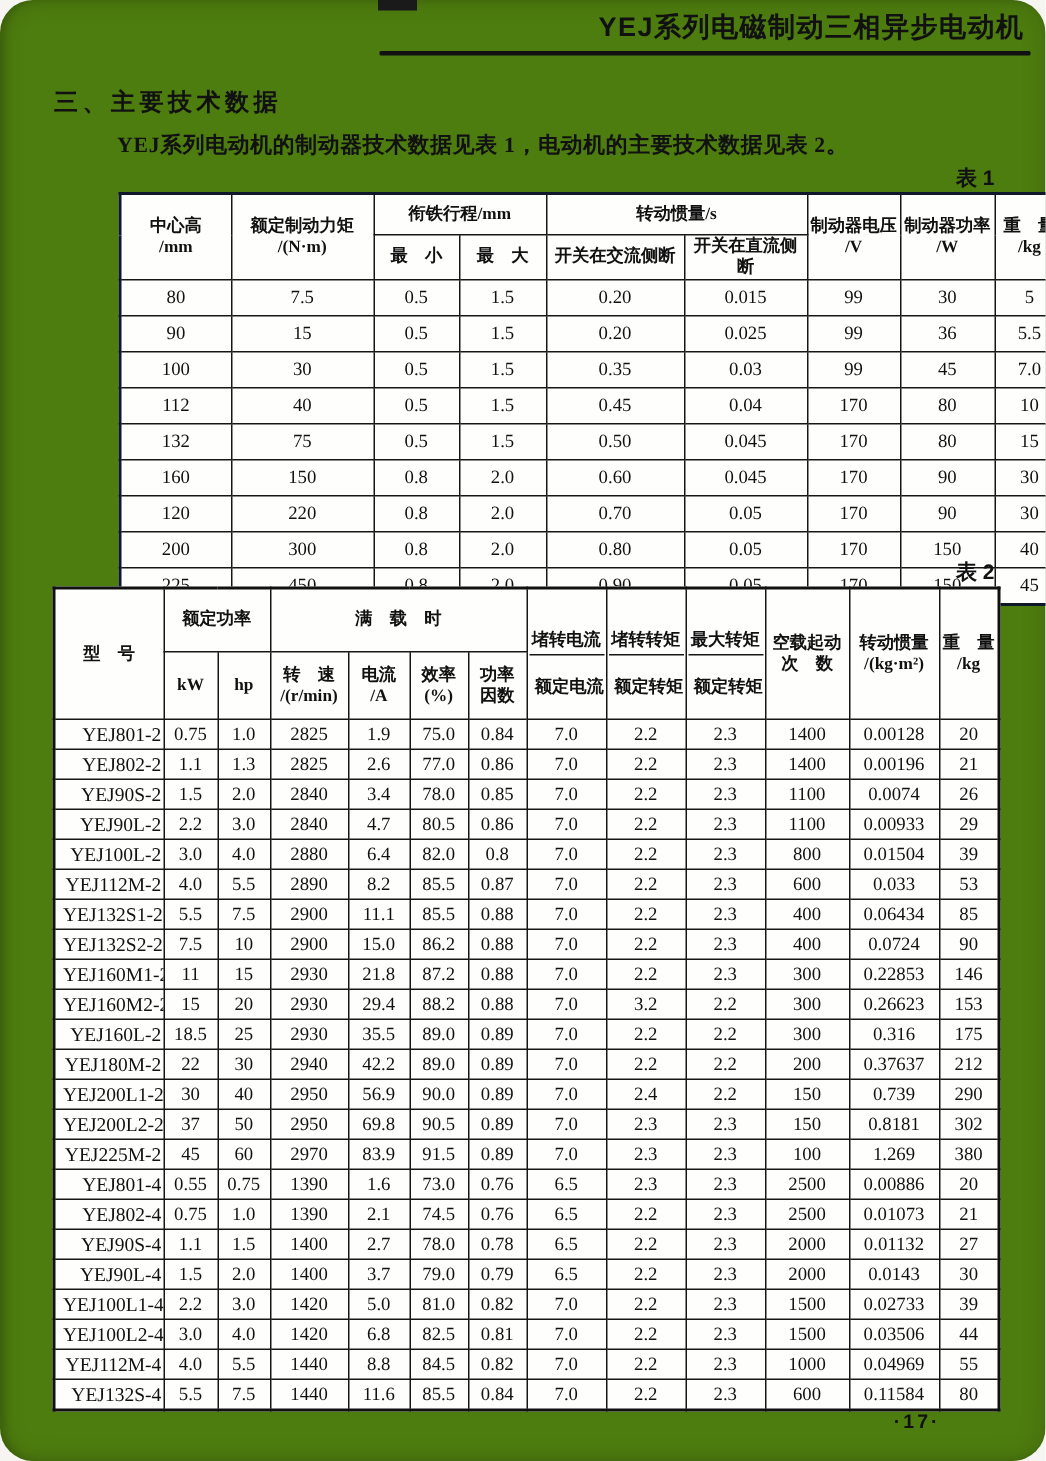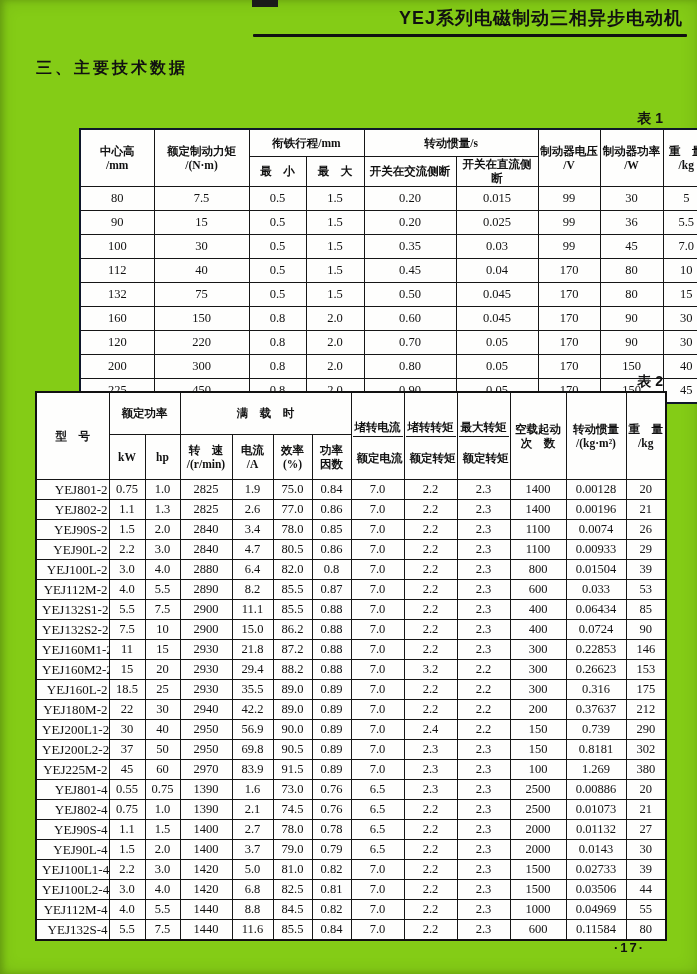--- a/index.html
+++ b/index.html
@@ -6,22 +6,23 @@
   body{
     width:697px;height:974px;
     background:#f6f5f2;
     font-family:"Liberation Serif","DejaVu Serif",serif;
     color:#111;
     position:relative;
     overflow:hidden;
   }
   .page{
     position:absolute;inset:0;
-    background:#84cc16;
+    background:#4d7c0f;
     box-shadow:inset 0 0 18px rgba(0,0,0,0.12), inset 3px 0 6px rgba(0,0,0,0.18);
+    border-radius:22px;
   }
   .scan-artifact-top{
     position:absolute;top:0;left:252px;width:26px;height:7px;background:#1a1a1a;
   }
   
   .doc-header{
     position:absolute;top:6px;left:35px;right:10px;
     text-align:right;
   }
   .doc-title{
@@ -76,40 +77,41 @@
   td.left, #table2 td:first-child{
     text-align:right;padding-left:5px;
     font-size:13px;
   }
   #table1 td{height:23px;}
   .frac{display:inline-block;line-height:1.2;text-align:right;}
   .frac .num{display:block;border-bottom:1px solid #161616;padding:0 2px 1px;}
   .frac .den{display:block;padding-top:1px;}
   
   .page-number{
-    position:absolute;top:940px;right:52px;
+    position:absolute;top:940px;right:70px;
     font-family:"Liberation Sans","DejaVu Sans",sans-serif;
     font-weight:bold;font-size:13px;letter-spacing:2px;
   }
   .page-number::before{content:"";}
 </style>
 </head>
 <body>
 
 <div class="page">
 
   <div class="scan-artifact-top"></div>
 
   <div class="doc-header">
     <div class="doc-title">YEJ系列电磁制动三相异步电动机</div>
     <div class="doc-rule"></div>
   </div>
 
   <div class="section-heading">三、主要技术数据</div>
 
+  <div class="intro">YEJ系列电动机的制动器技术数据见表 1，电动机的主要技术数据见表 2。</div>
 
   <div class="tbl-caption" id="cap1">表 1</div>
 
   <table id="table1">
     <colgroup>
       <col style="width:74px">
         <col style="width:95px">
         <col style="width:57px">
         <col style="width:58px">
       <col style="width:92px">

